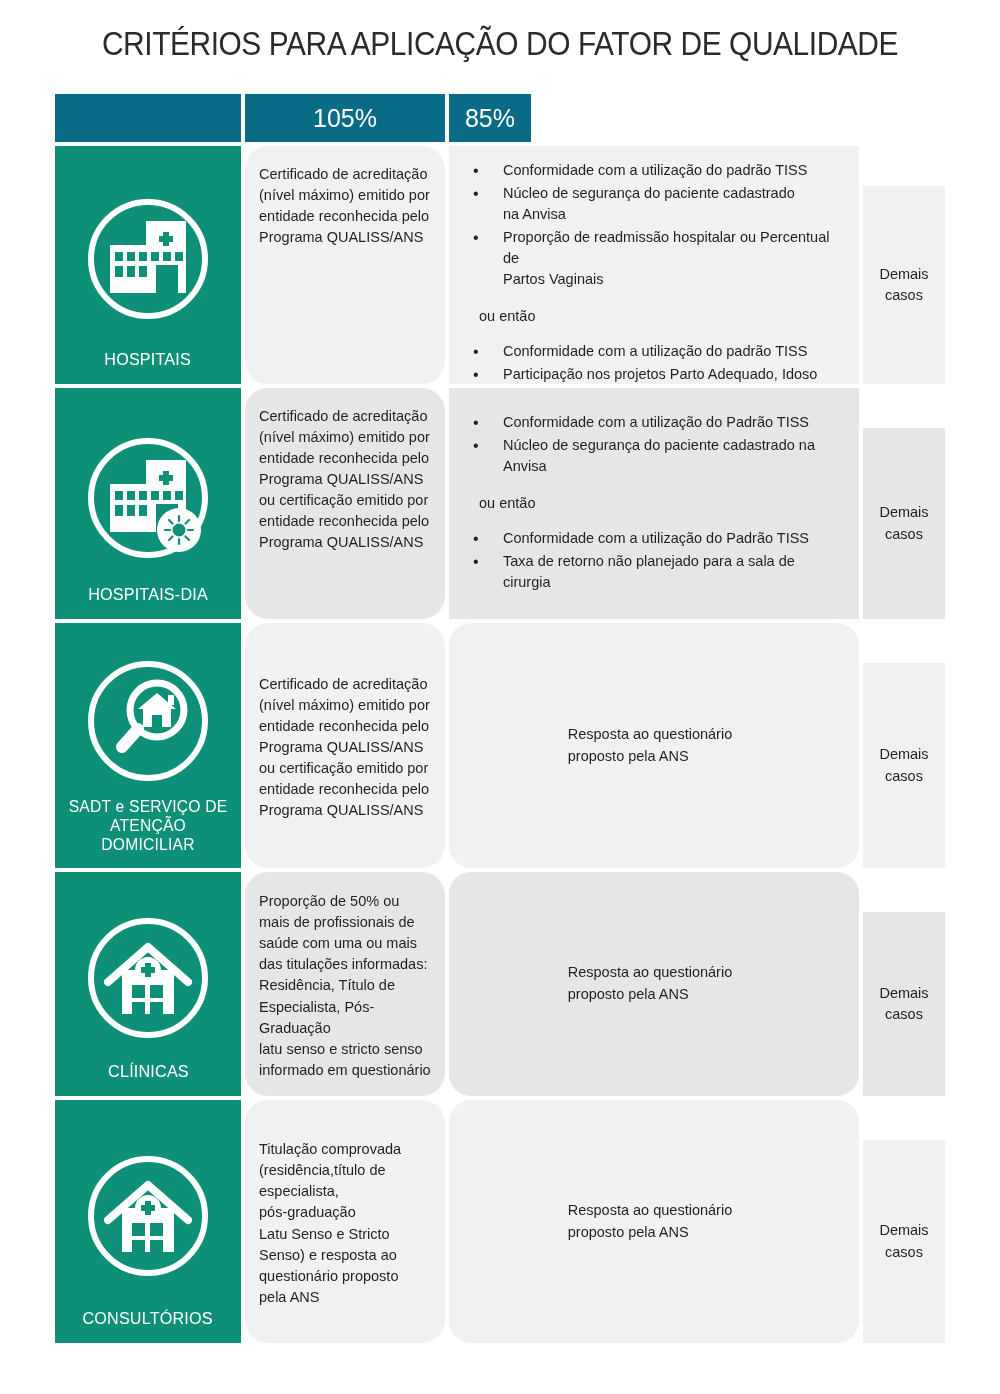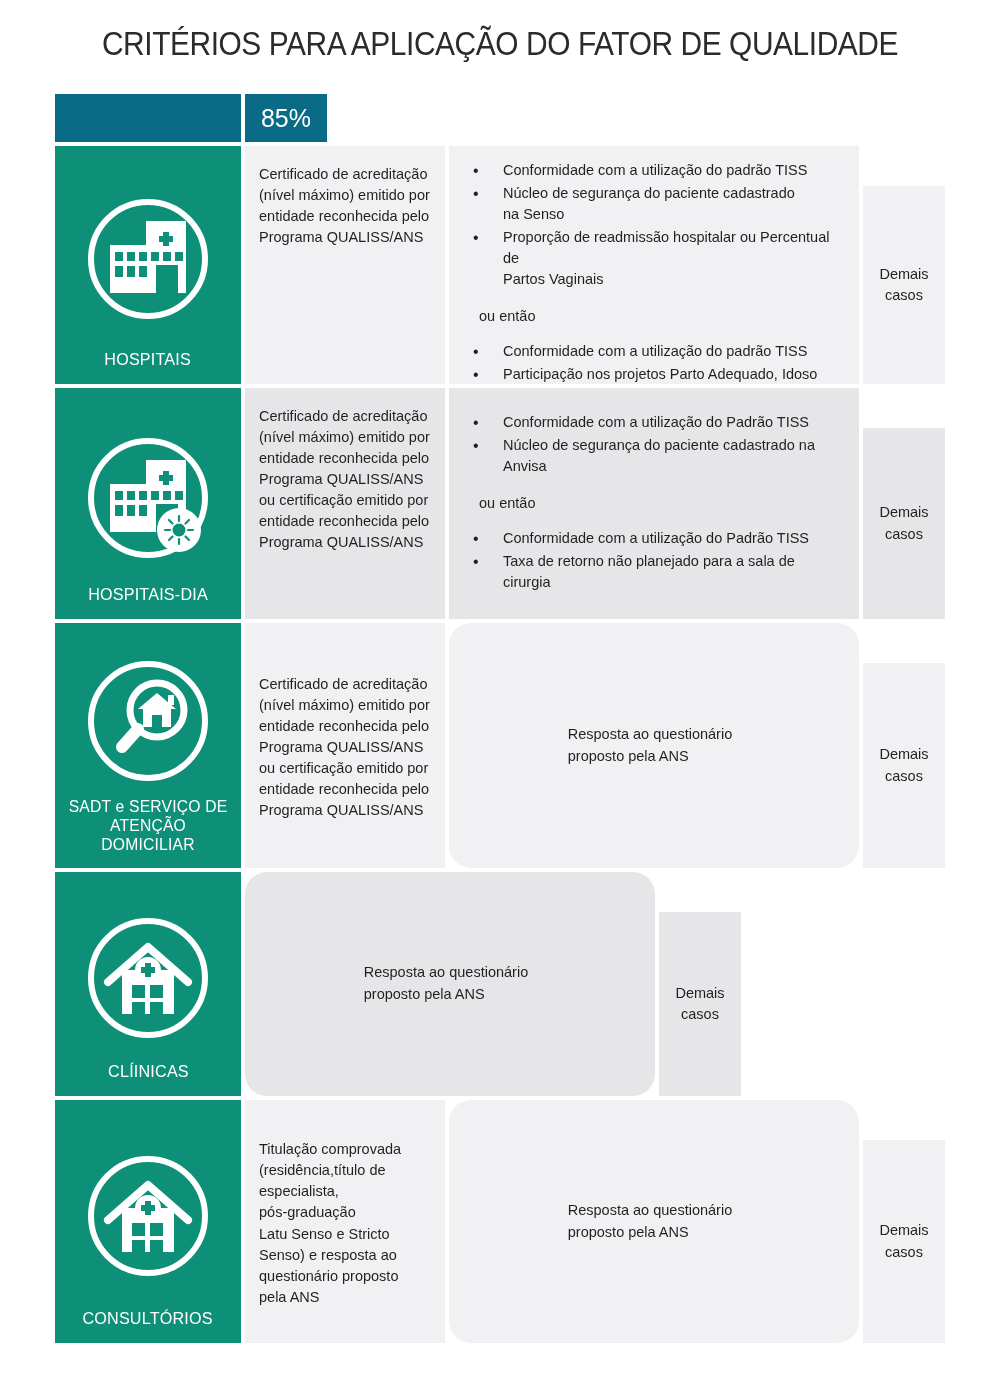--- a/index.html
+++ b/index.html
@@ -110,20 +110,21 @@
     color: #231f20;
     line-height: 1.45;
   }
 
   .row-alt .cell-text { background: #e6e6e9; }
 
   .cell-105 {
     padding: 18px 14px 14px 14px;
     align-items: flex-start;
     justify-content: flex-start;
+    border-radius: 23px;
   }
   .cell-105 .txt { white-space: pre-line; }
 
   .cell-100 {
     padding: 14px 14px 14px 6px;
     align-items: flex-start;
     justify-content: flex-start;
     flex-direction: column;
   }
   .cell-100.centered {
@@ -184,20 +185,21 @@
 <body>
 
 <div id="page">
 
   <h1 class="title">CRITÉRIOS PARA APLICAÇÃO DO FATOR DE QUALIDADE</h1>
 
   <div class="table">
 
     <div class="row head">
       <div class="cell c-icon"></div>
+      <div class="cell c-105">105%</div>
       <div class="cell c-85">85%</div>
     </div>
 
     <div class="row body-row" style="height:238px">
       <div class="cell c-icon cell-icon">
         <div class="icon-wrap">
           <svg class="ic" width="128" height="128" viewBox="0 0 128 128" aria-hidden="true">
             <circle cx="64" cy="64" r="57" fill="none" stroke="#ffffff" stroke-width="6"></circle>
             <g fill="#ffffff">
               <rect x="62" y="26" width="40" height="72"></rect>
@@ -227,21 +229,21 @@
         <span class="txt">Certificado de acreditação
 (nível máximo) emitido por
 entidade reconhecida pelo
 Programa QUALISS/ANS</span>
       </div>
 
       <div class="cell c-100 cell-text cell-100">
         <ul class="bullets">
           <li>Conformidade com a utilização do padrão TISS</li>
           <li style="white-space:pre-line">Núcleo de segurança do paciente cadastrado
-na Senso</li>
+na Anvisa</li>
           <li style="white-space:pre-line">Proporção de readmissão hospitalar ou Percentual de
 Partos Vaginais</li>
         </ul>
         <div class="ou-entao">ou então</div>
         <ul class="bullets">
           <li>Conformidade com a utilização do padrão TISS</li>
           <li style="white-space:pre-line">Participação nos projetos Parto Adequado, Idoso bem
 cuidado e Oncorrede</li>
         </ul>
       </div>
@@ -376,20 +378,30 @@
               <rect x="48" y="71" width="13" height="13"></rect>
               <rect x="66" y="71" width="13" height="13"></rect>
               <rect x="48" y="88" width="13" height="13"></rect>
               <rect x="66" y="88" width="13" height="13"></rect>
             </g>
           </svg>
         </div>
         <div class="icon-label">CLÍINICAS</div>
       </div>
 
+      <div class="cell c-105 cell-text cell-105" style="align-items:center">
+        <span class="txt">Proporção de 50% ou
+mais de profissionais de
+saúde com uma ou mais
+das titulações informadas:
+Residência, Título de
+Especialista, Pós-Graduação
+latu senso e stricto senso
+informado em questionário</span>
+      </div>
 
       <div class="cell c-100 cell-text cell-100 centered">
         <span class="simple-text">Resposta ao questionário
 proposto pela ANS</span>
       </div>
 
       <div class="cell c-85 cell-text cell-85">
         <span class="txt">Demais
 casos</span>
       </div>

